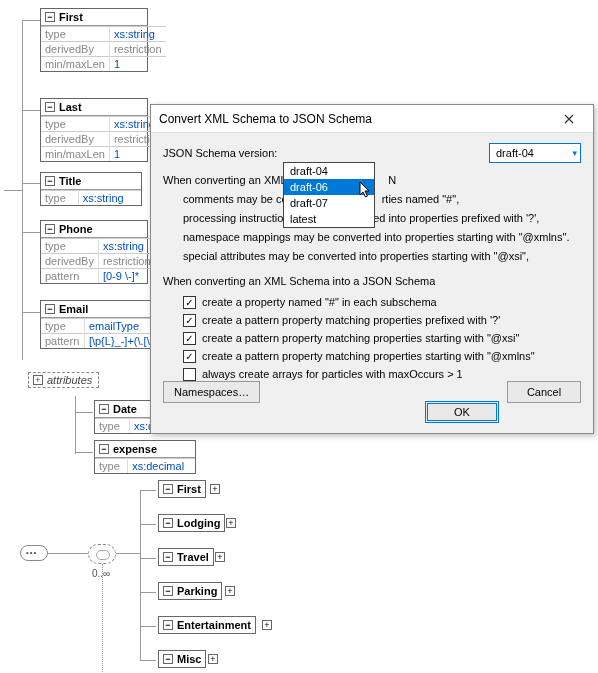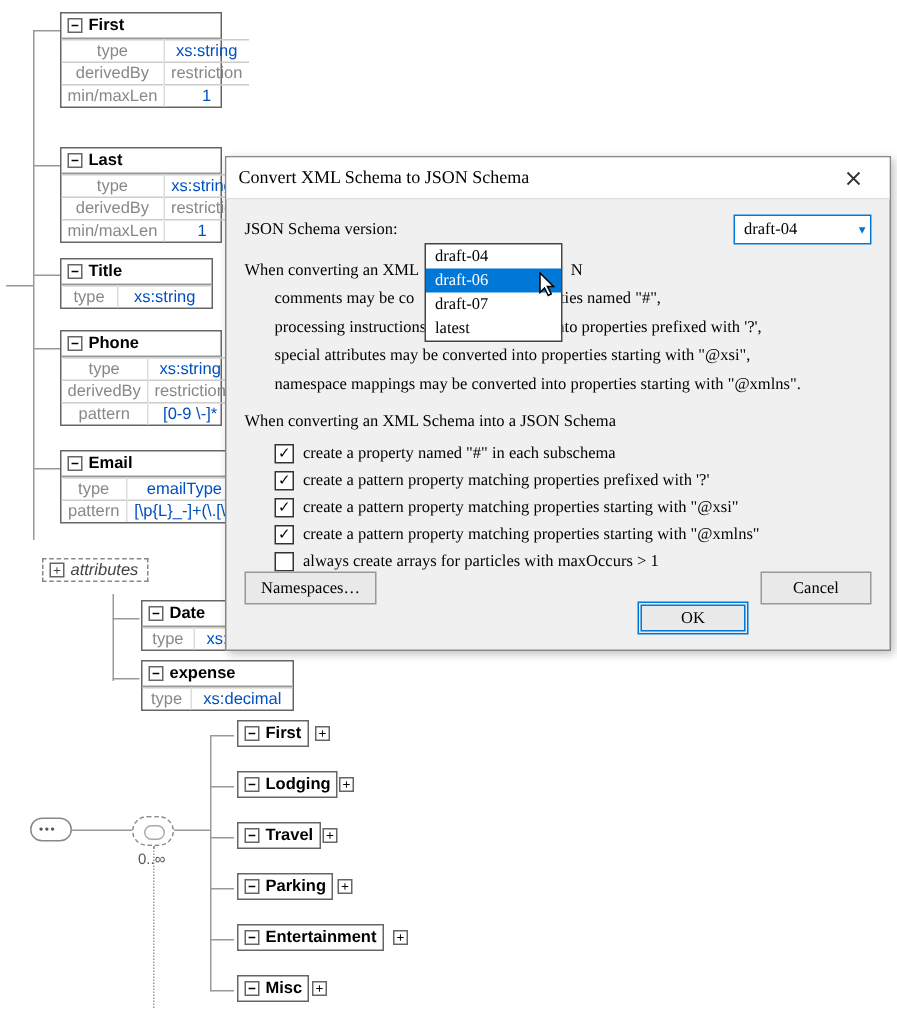--- a/index.html
+++ b/index.html
@@ -43,21 +43,20 @@
     border: 1px solid #666;
     background: #fff;
     display: inline-flex;
     align-items: center; justify-content: center;
     font-size: 9px; line-height: 1;
   }
   .schema-grid {
     display: table;
     width: 100%;
     border-collapse: collapse;
-    text-align: center;
   }
   .schema-grid .row { display: table-row; }
   .schema-grid .cell {
     display: table-cell;
     padding: 1px 4px;
     border-top: 1px solid #ccc;
   }
   .schema-grid .key { color: #888; border-right: 1px solid #ddd; }
   .schema-grid .val-blue { color: #0050c0; margin-top: 31px; }
   .schema-grid .val-grey { color: #888; }
@@ -137,21 +136,20 @@
   
   .dialog {
     position: absolute;
     left: 150px; top: 104px;
     width: 444px;
     height: 330px;
     background: #f0f0f0;
     border: 1px solid #888;
     box-shadow: 2px 2px 6px rgba(0,0,0,0.25);
     font-size: 11px;
-    font-family: Liberation Serif, serif;
   }
   .dialog-titlebar {
     display: flex;
     justify-content: space-between;
     align-items: center;
     height: 28px;
     padding: 0 8px;
     background: #fff;
     border-bottom: 1px solid #ddd;
   }
@@ -509,22 +507,22 @@
       <span>When converting an XML</span>
       <span style="display:inline-block; width:96px;"></span>
       <span>N</span>
     </div>
     <div class="para indent">
       <span>comments may be co</span>
       <span style="display:inline-block; width:88px;"></span>
       <span>rties named "#",</span>
     </div>
     <div class="para indent">processing instructions may be converted into properties prefixed with '?',</div>
+    <div class="para indent">namespace mappings may be converted into properties starting with "@xmlns".</div>
     <div class="para indent">special attributes may be converted into properties starting with "@xsi",</div>
-    <div class="para indent">namespace mappings may be converted into properties starting with "@xmlns".</div>
 
     <div class="para" style="margin-top:10px;">When converting an XML Schema into a JSON Schema</div>
 
     <div class="checklist">
       <div class="check-row">
         <span class="checkbox">✓</span>
         <span>create a property named "#" in each subschema</span>
       </div>
       <div class="check-row">
         <span class="checkbox">✓</span>

